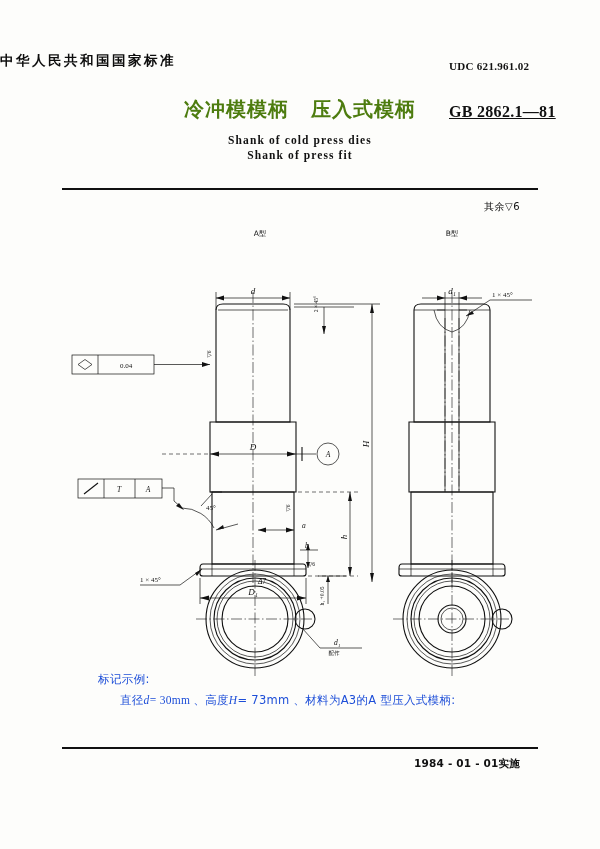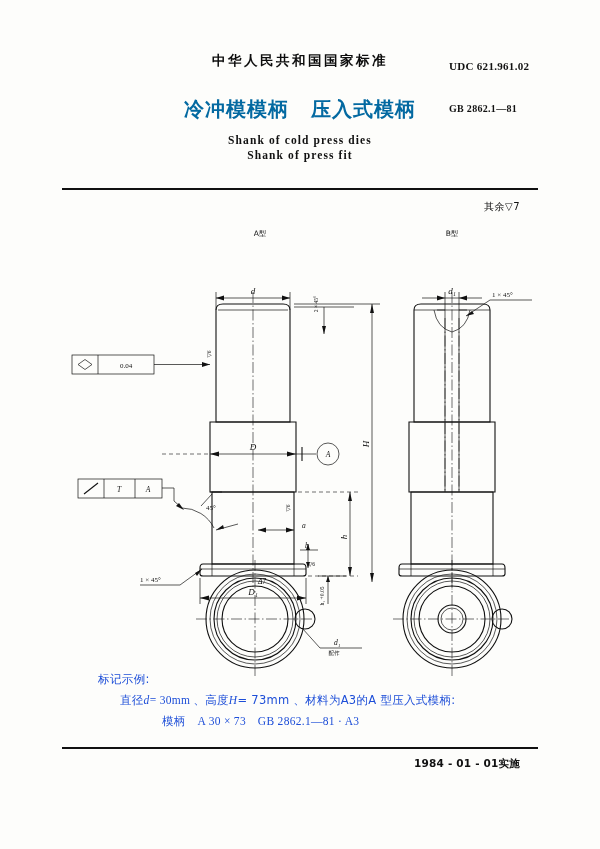--- a/index.html
+++ b/index.html
@@ -19,21 +19,21 @@
     position: absolute;
     left: 0; top: 0;
     width: 600px; height: 849px;
     background: #fdfdfb;
   }
 
   
   .hdr-national {
     position: absolute;
     left: 0; right: 0; top: 52px;
-    text-align: center;
+    text-align: left;
     font-family: "DejaVu Sans", sans-serif;
     font-size: 13.5px;
     font-weight: bold;
     letter-spacing: 2.5px;
     color: #0d0d0d;
   }
   .hdr-udc {
     position: absolute;
     left: 449px; top: 60px;
     font-family: "Liberation Serif", serif;
@@ -42,30 +42,31 @@
     letter-spacing: 0.3px;
   }
   .hdr-title {
     position: absolute;
     left: 0; right: 0; top: 96px;
     text-align: center;
     font-family: "DejaVu Sans", sans-serif;
     font-size: 20px;
     font-weight: bold;
     letter-spacing: 1px;
-    color: #0369a1;
+    color: #4d7c0f;
   }
   .hdr-title .gap { display: inline-block; width: 22px; }
   .hdr-gb {
     position: absolute;
     left: 449px; top: 103px;
     font-family: "Liberation Serif", serif;
-    font-size: 10px;
+    font-size: 16px;
     font-weight: bold;
     letter-spacing: 0.3px;
+    text-decoration: underline;
   }
   .hdr-en {
     position: absolute;
     left: 0; right: 0;
     text-align: center;
     font-family: "Liberation Serif", serif;
     font-size: 11.5px;
     font-weight: bold;
     letter-spacing: 1.1px;
   }
@@ -170,21 +171,21 @@
   <div class="hdr-title">
     <span>冷冲模模柄</span><span class="gap"></span><span>压入式模柄</span>
   </div>
   <div class="hdr-gb">GB 2862.1—81</div>
 
   <div class="hdr-en hdr-en2">Shank of press fit</div>
   <div class="hdr-en hdr-en1">Shank of cold press dies</div>
 
   <div class="rule-top"></div>
 
-  <div class="note-qiyu">其余▽7</div>
+  <div class="note-qiyu">其余▽6</div>
 
   <div class="draw">
   <svg width="476" height="490" viewBox="0 0 476 490" xmlns="http://www.w3.org/2000/svg">
 
     <text class="t-lbl" x="198" y="44" text-anchor="middle">A型</text>
 
     <text class="t-lbl" x="390" y="44" text-anchor="middle">B型</text>
 
     <g>
 
@@ -377,20 +378,19 @@
       <line class="ln-ctr" x1="331" y1="427" x2="449" y2="427"></line>
       <circle class="ln-med" cx="440" cy="427" r="10"></circle>
     </g>
 
   </svg>
   </div>
 
   <div class="mark-block">
     <div class="mark-line1">标记示例:</div>
     <div class="mark-line2"><span>直径</span><span class="ital">d</span><span class="ser">= 30mm 、高度</span><span class="ital">H</span><span>= 73mm 、材料为A3的A 型压入式模柄:</span></div>
-    <div class="mark-line3"><span>模柄</span>&nbsp;&nbsp;&nbsp;<span class="ser">A 30 × 73</span>&nbsp;&nbsp;&nbsp;<span class="ser">GB 2862.1—81 · A3</span></div>
   </div>
 
   <div class="rule-bottom"></div>
 
   <div class="ft-right">1984 - 01 - 01实施</div>
 
 </div>
 
 </body></html>

